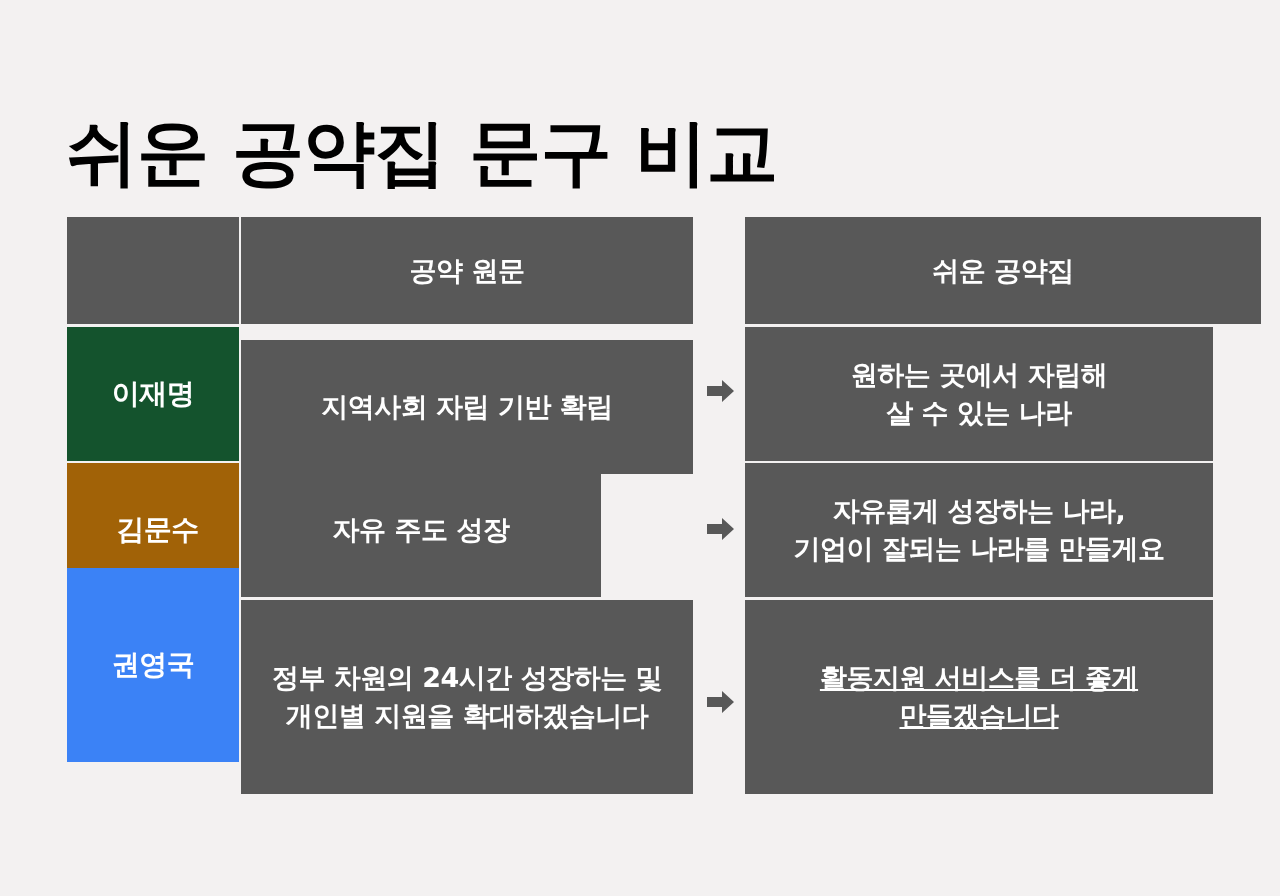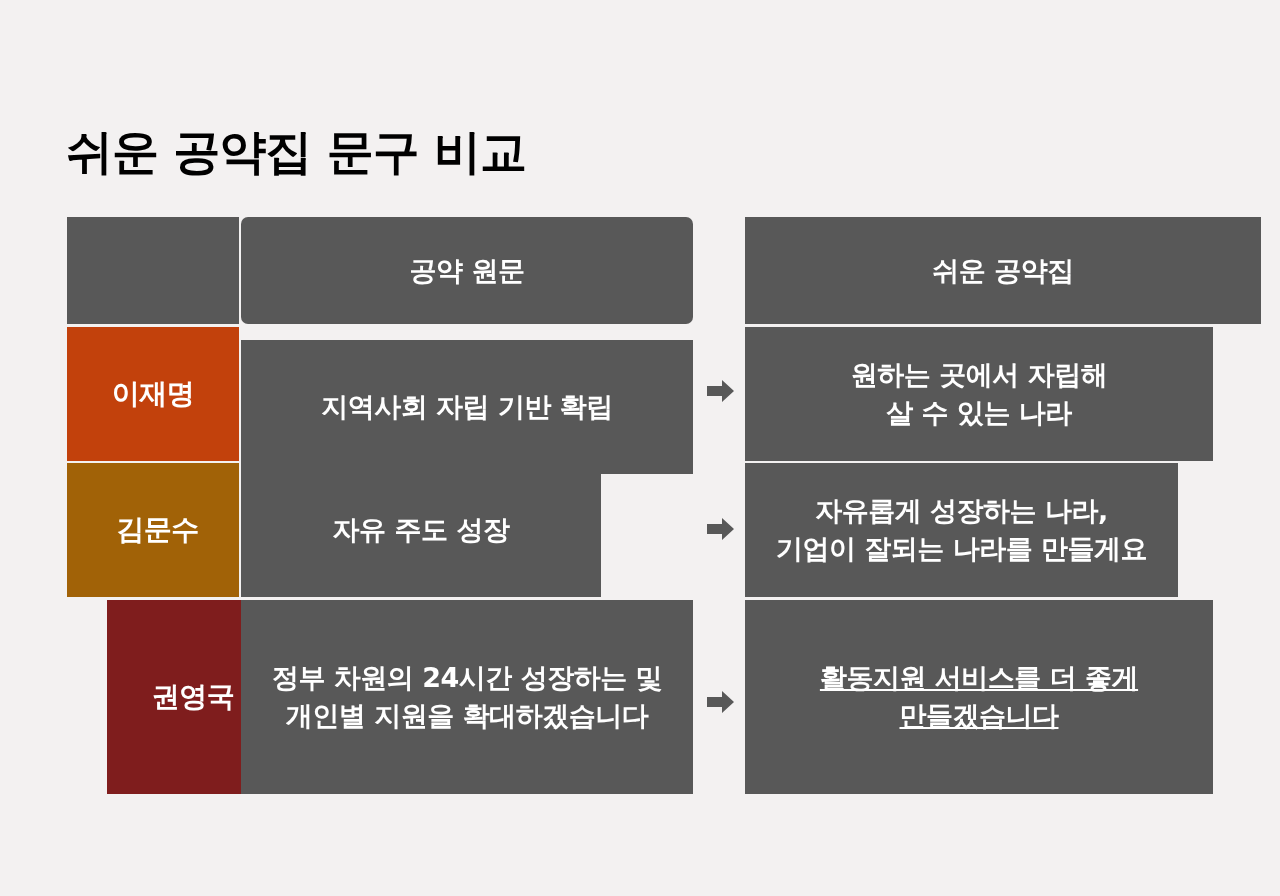--- a/index.html
+++ b/index.html
@@ -11,21 +11,21 @@
       height: 896px;
       background: #f3f1f1;
       position: relative;
       overflow: hidden;
       font-family: "DejaVu Sans", "Liberation Sans", sans-serif;
     }
     .title {
       position: absolute;
       left: 66px;
       top: 112px;
-      font-size: 47px;
+      font-size: 72px;
       font-weight: bold;
       color: #000000;
       letter-spacing: -1px;
       line-height: 80px;
       white-space: nowrap;
     }
     .cell {
       position: absolute;
       background: #585858;
       color: #ffffff;
@@ -51,28 +51,28 @@
       height: 22px;
     }
     .arrow svg { display: block; }
   </style>
 </head>
 <body>
 
 <div class="title">쉬운 공약집 문구 비교</div>
 
 <div class="cell" style="left:67px; top:217px; width:172px; height:107px;"></div>
-<div class="cell" style="left:241px; top:217px; width:452px; height:107px;border-radius:7px;">
+<div class="cell" style="left:241px; top:217px; width:452px; height:107px;">
   <span>공약 원문</span>
 </div>
 <div class="cell" style="left:745px; top:217px; width:516px; height:107px;">
   <span>쉬운 공약집</span>
 </div>
 
-<div class="cell name-cell" style="left:67px; top:327px; width:172px; height:134px; background:#c2410c;">
+<div class="cell name-cell" style="left:67px; top:327px; width:172px; height:134px; background:#14532d;">
   <span>이재명</span>
 </div>
 <div class="cell" style="left:241px; top:340px; width:452px; height:134px;">
   <span>지역사회 자립 기반 확립</span>
 </div>
 <div class="arrow" style="top:380px;">
   <svg width="27" height="22" viewBox="0 0 27 22">
       <polygon points="0,6 15,6 15,0 27,11 15,22 15,16 0,16" fill="#585858"></polygon>
     </svg>
 </div>
@@ -85,26 +85,26 @@
   <span>김문수</span>
 </div>
 <div class="cell" style="left:241px; top:463px; width:360px; height:134px;">
   <span>자유 주도 성장</span>
 </div>
 <div class="arrow" style="top:518px;">
   <svg width="27" height="22" viewBox="0 0 27 22">
       <polygon points="0,6 15,6 15,0 27,11 15,22 15,16 0,16" fill="#585858"></polygon>
     </svg>
 </div>
-<div class="cell" style="left:745px; top:463px; width:433px; height:134px;">
+<div class="cell" style="left:745px; top:463px; width:468px; height:134px;">
   <span>자유롭게 성장하는 나라,
 기업이 잘되는 나라를 만들게요</span>
 </div>
 
-<div class="cell name-cell" style="left:67px; top:600px; width:172px; height:194px; background:#7f1d1d;margin-left:40px;">
+<div class="cell name-cell" style="left:67px; top:568px; width:172px; height:194px; background:#3b82f6;">
   <span>권영국</span>
 </div>
 <div class="cell" style="left:241px; top:600px; width:452px; height:194px;">
   <span>정부 차원의 24시간 성장하는 및
 개인별 지원을 확대하겠습니다</span>
 </div>
 <div class="arrow" style="top:691px;">
   <svg width="27" height="22" viewBox="0 0 27 22">
       <polygon points="0,6 15,6 15,0 27,11 15,22 15,16 0,16" fill="#585858"></polygon>
     </svg>

